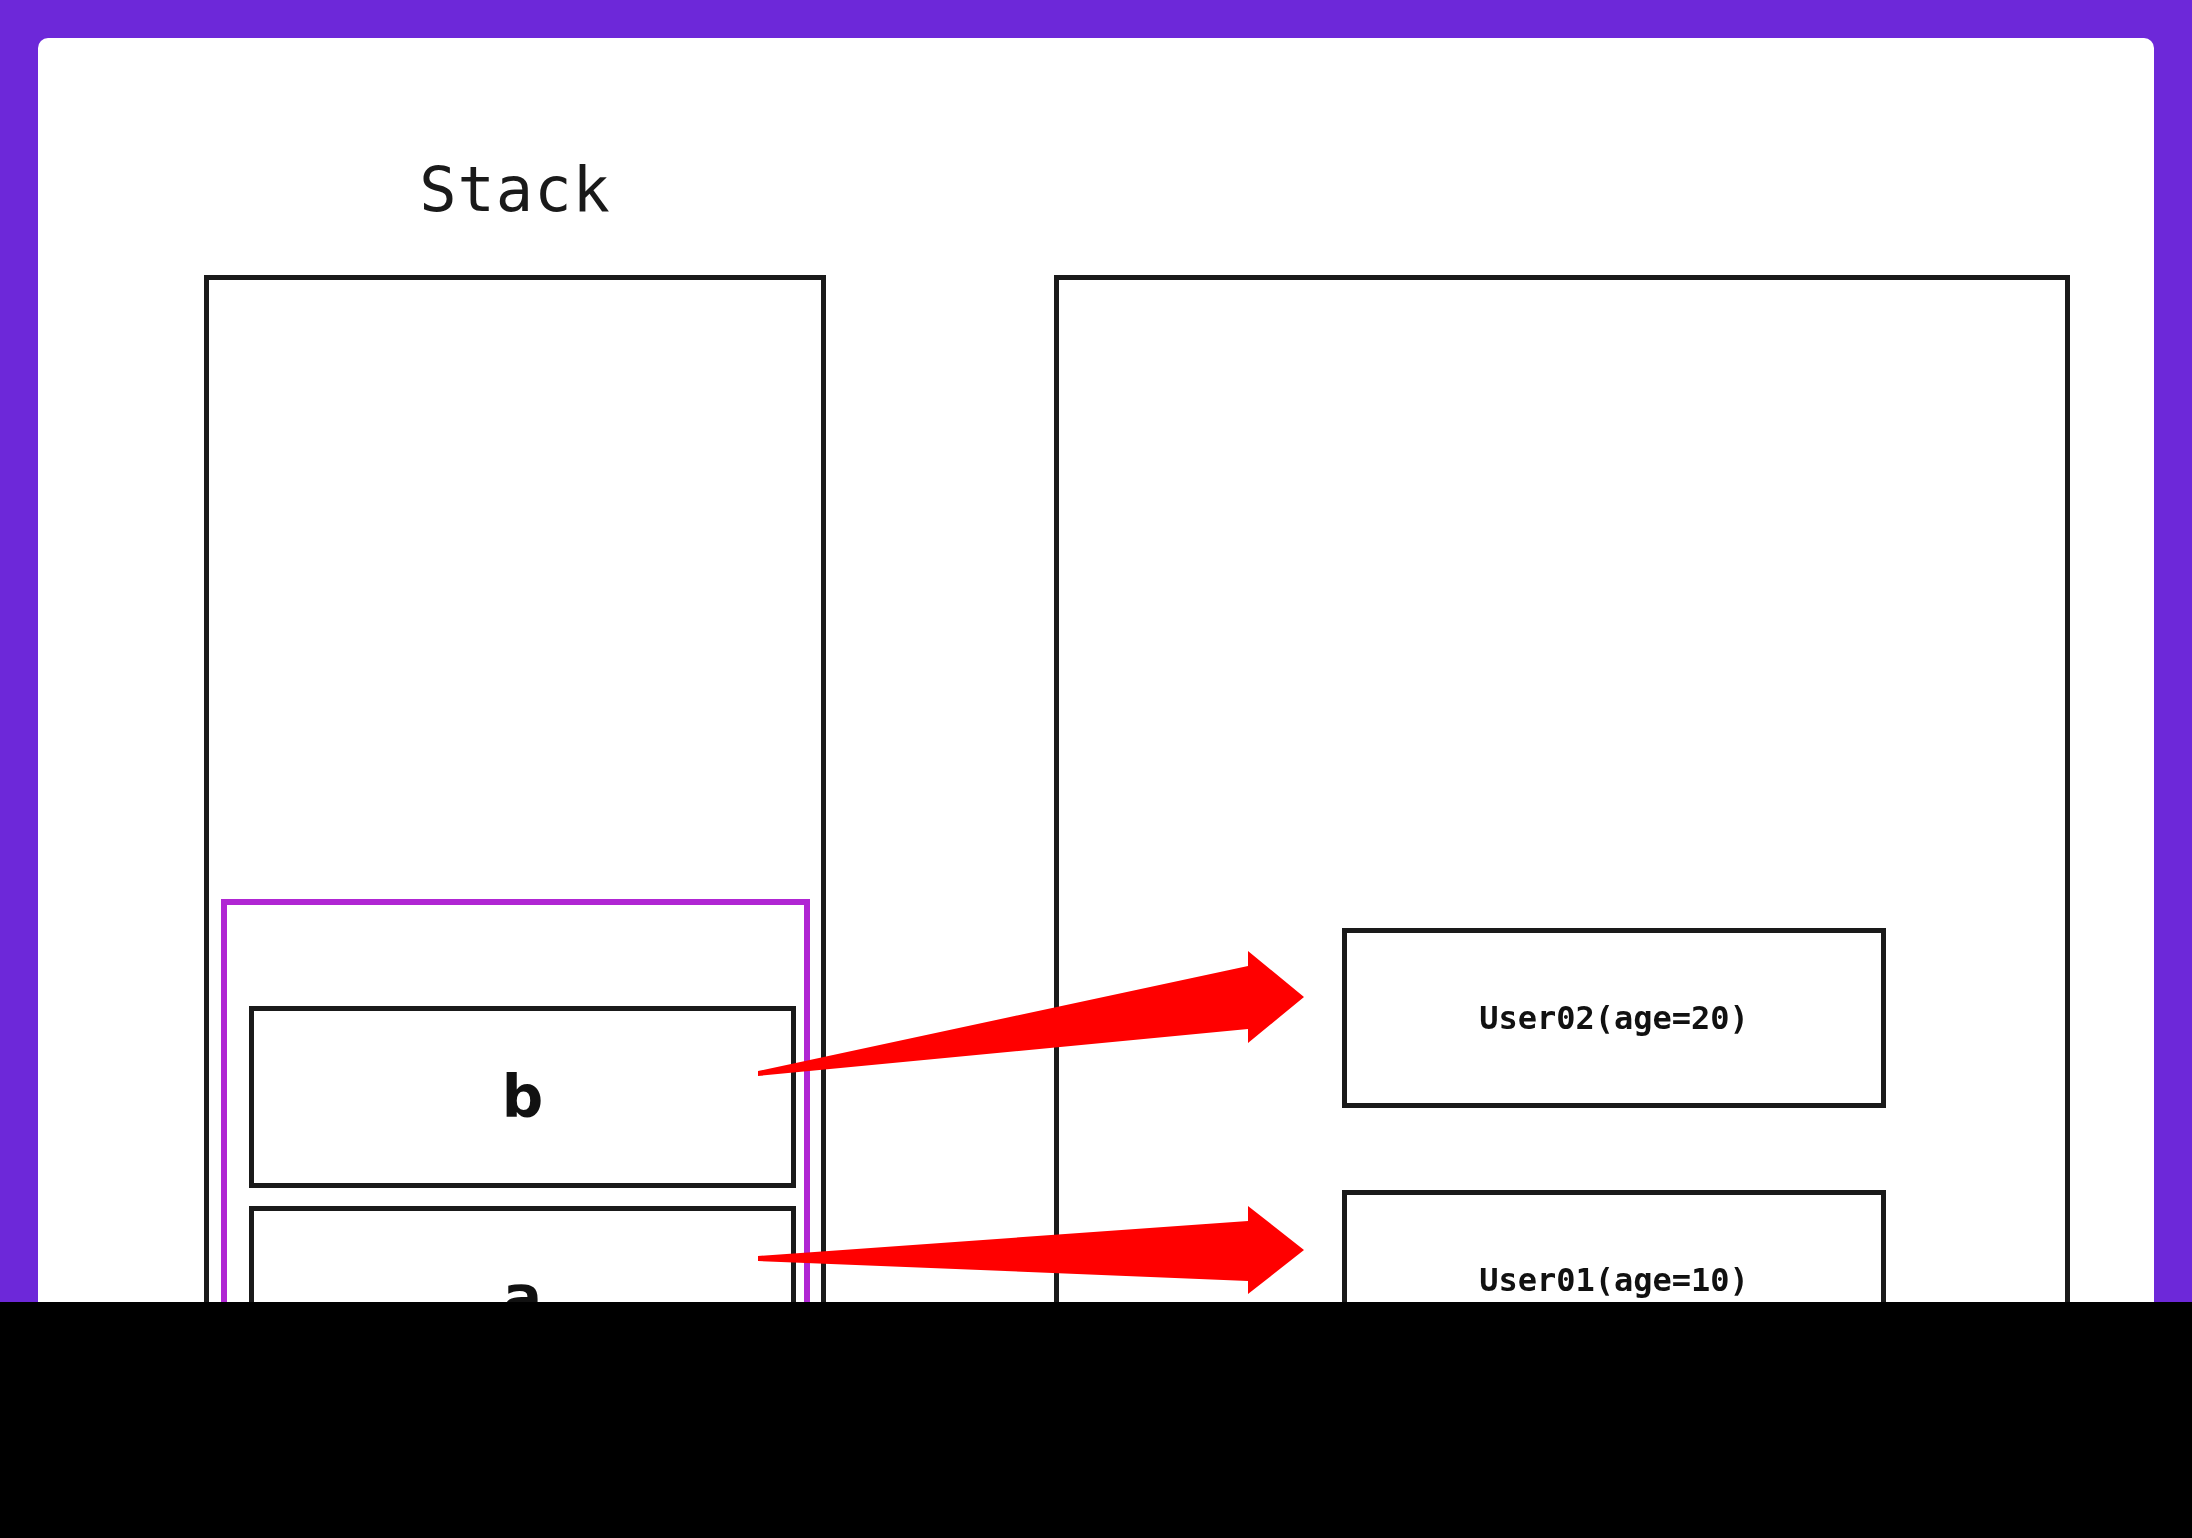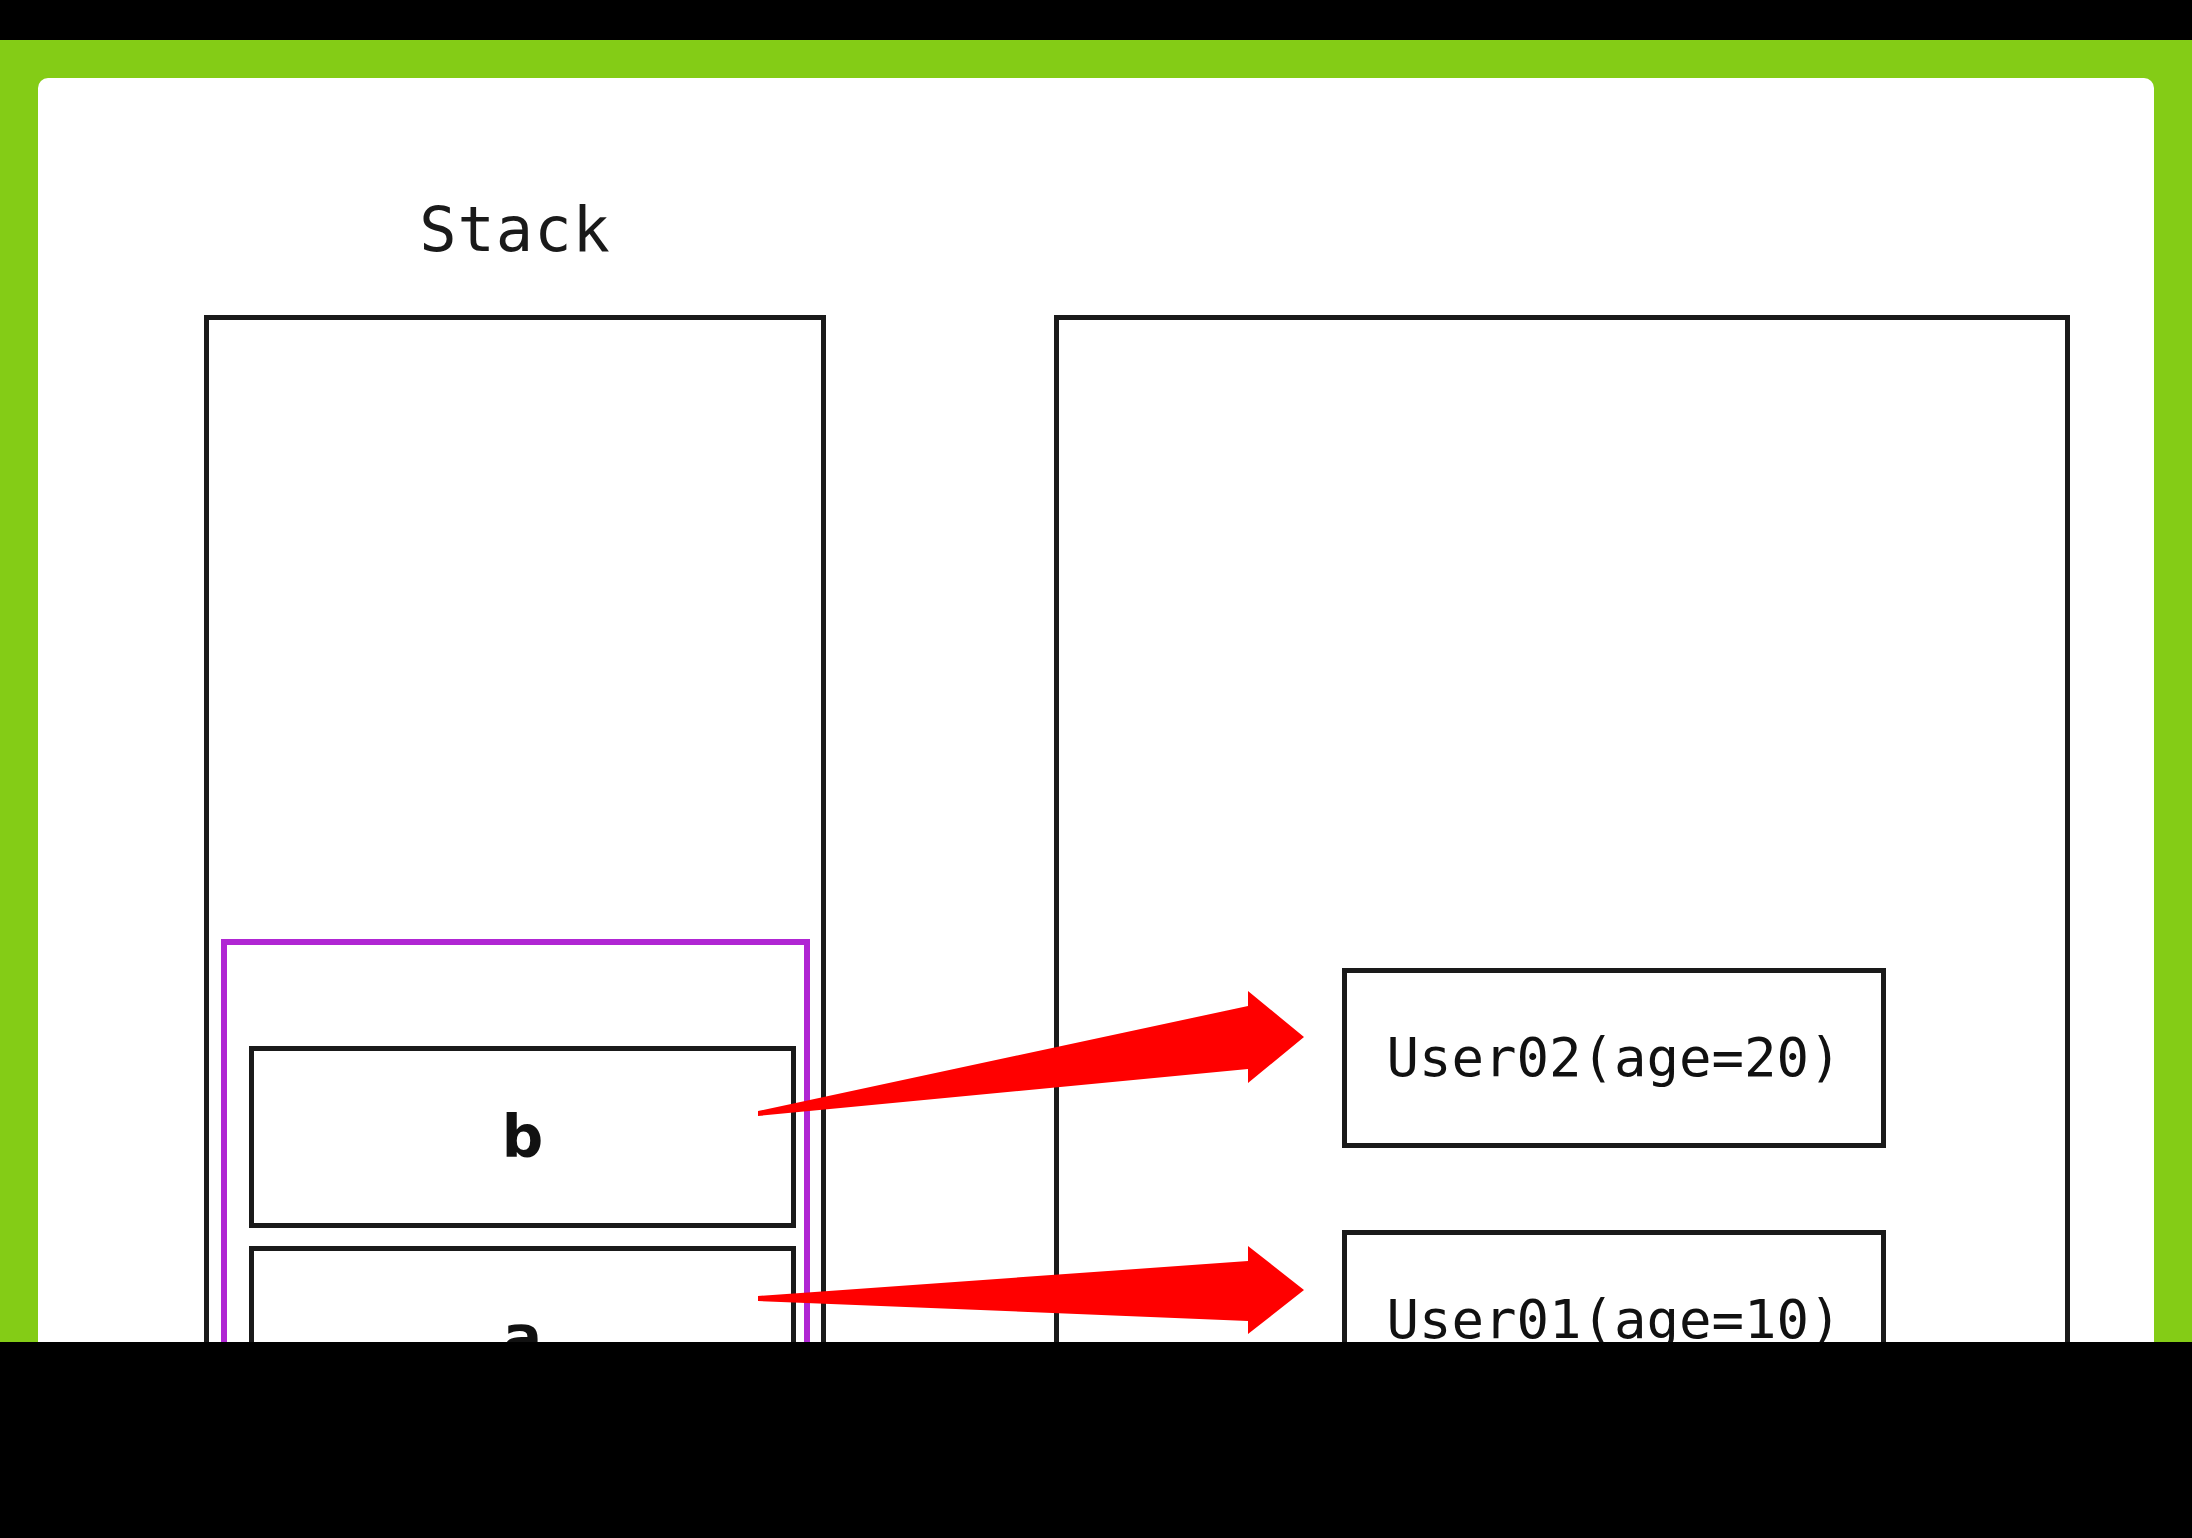--- a/index.html
+++ b/index.html
@@ -8,23 +8,22 @@
     padding: 0;
     background: #000000;
   }
   body {
     font-family: "DejaVu Sans", sans-serif;
   }
   #canvas {
     position: relative;
     width: 2192px;
     height: 1302px;
-    background: #84cc16;
+    background: #6d28d9;
     overflow: hidden;
-    margin-top: 40px;
   }
   
   #page {
     position: absolute;
     left: 38px;
     top: 38px;
     width: 2116px;
     height: 1462px;
     background: #ffffff;
     border-radius: 10px;
@@ -121,22 +120,22 @@
     position: absolute;
     background: #ffffff;
     border: 5px solid #1a1a1a;
     box-sizing: border-box;
     display: flex;
     align-items: center;
     justify-content: center;
   }
   .heap-obj-label {
     font-family: "DejaVu Sans Mono", "Liberation Mono", monospace;
-    font-size: 54px;
-    font-weight: 400;
+    font-size: 32px;
+    font-weight: 700;
     color: #111111;
     white-space: nowrap;
     line-height: 1;
   }
   #heap-obj-user02 {
     left: 1304px;
     top: 890px;
     width: 544px;
     height: 180px;
   }

